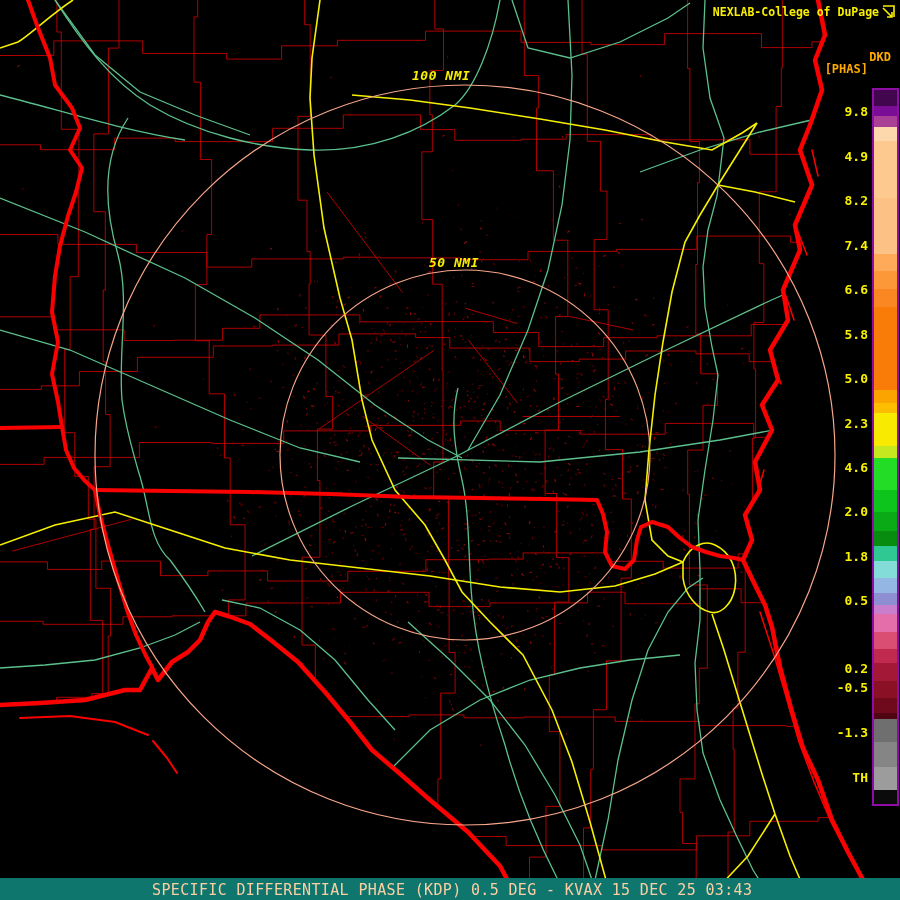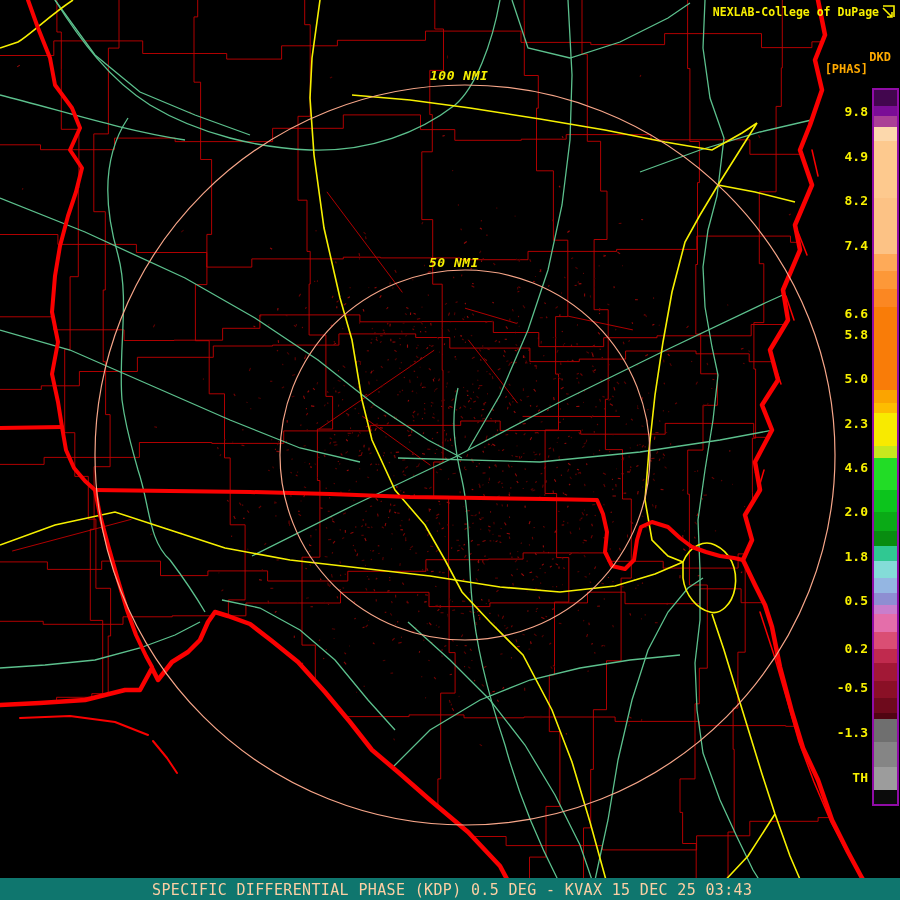--- a/index.html
+++ b/index.html
@@ -6,21 +6,21 @@
   #page{position:relative;width:900px;height:900px;background:var(--bg,#000);overflow:hidden;
         font-family:"DejaVu Sans Mono","Liberation Mono",monospace;}
   #map-svg{position:absolute;left:0;top:0;}
   .hdr{position:absolute;white-space:pre;}
   #brand{top:5px;right:21px;font-size:11.5px;font-weight:bold;color:var(--yellow);}
   #brand-icon{position:absolute;top:4px;right:4px;width:15px;height:15px;}
   #prod-code{top:50px;right:9px;font-size:12px;font-weight:bold;color:var(--orange);}
   #prod-tag{top:62px;right:32px;font-size:12px;font-weight:bold;color:var(--orange);}
   .ring-label{position:absolute;font-size:13px;font-weight:bold;font-style:italic;
               color:var(--yellow);letter-spacing:.5px;white-space:pre;}
-  #ring-label-100{left:430px;top:68px;}
+  #ring-label-100{left:412px;top:68px;}
   #ring-label-50{left:429px;top:255px;}
   #colorbar{position:absolute;left:872px;top:88px;width:23px;height:714px;
             border:2px solid var(--cbar-border);display:flex;flex-direction:column;}
   .cbar-seg{width:100%;}
   .tick{position:absolute;right:32px;width:70px;text-align:right;font-size:13px;
         font-weight:bold;color:var(--yellow);line-height:18px;height:18px;white-space:pre;}
   #status-bar{position:absolute;left:0;top:878px;width:900px;height:22px;background:#0f766e;padding-left:40px;}
   #status-text{position:absolute;left:152px;top:3px;font-size:15px;letter-spacing:.35px;
                color:var(--peach);white-space:pre;}
 </style>
@@ -174,29 +174,29 @@
       <div class="cbar-seg" style="height: 23px; background: rgb(111, 111, 111);"></div>
       <div class="cbar-seg" style="height: 25px; background: rgb(133, 133, 133);"></div>
       <div class="cbar-seg" style="height: 23px; background: rgb(156, 156, 156);"></div>
       <div class="cbar-seg" style="height: 14px; background: rgb(11, 11, 11);"></div>
     </div>
   <div id="tick-col">
       <div class="tick" style="top: 103px;">9.8</div>
       <div class="tick" style="top: 148px;">4.9</div>
       <div class="tick" style="top: 192px;">8.2</div>
       <div class="tick" style="top: 237px;">7.4</div>
-      <div class="tick" style="top: 281px; margin-top: 24px;">6.6</div>
+      <div class="tick" style="top: 281px;">6.6</div>
       <div class="tick" style="top: 326px;">5.8</div>
       <div class="tick" style="top: 370px;">5.0</div>
       <div class="tick" style="top: 415px;">2.3</div>
       <div class="tick" style="top: 459px;">4.6</div>
       <div class="tick" style="top: 503px;">2.0</div>
       <div class="tick" style="top: 548px;">1.8</div>
       <div class="tick" style="top: 592px;">0.5</div>
-      <div class="tick" style="top: 640px; text-align: right;">0.2</div>
+      <div class="tick" style="top: 660px; text-align: right;">0.2</div>
       <div class="tick" style="top: 679px;">-0.5</div>
       <div class="tick" style="top: 724px;">-1.3</div>
       <div class="tick" style="top: 769px;">TH</div>
     </div>
 
   <div id="status-bar">
     <div id="status-text">SPECIFIC DIFFERENTIAL PHASE (KDP) 0.5 DEG - KVAX 15 DEC 25 03:43</div>
   </div>
 </div>
 

